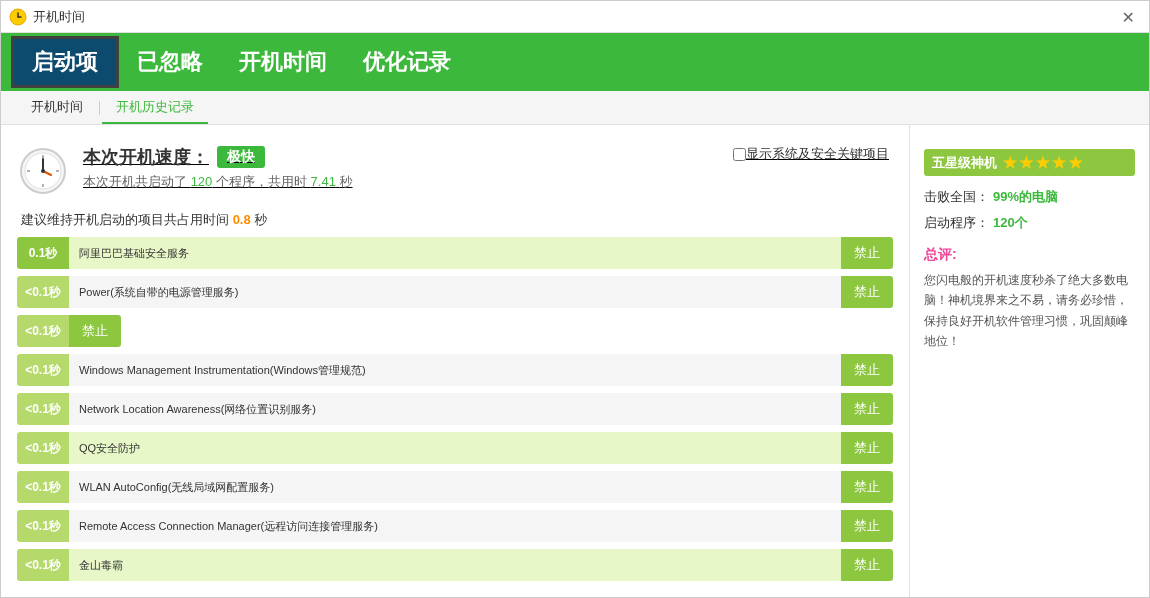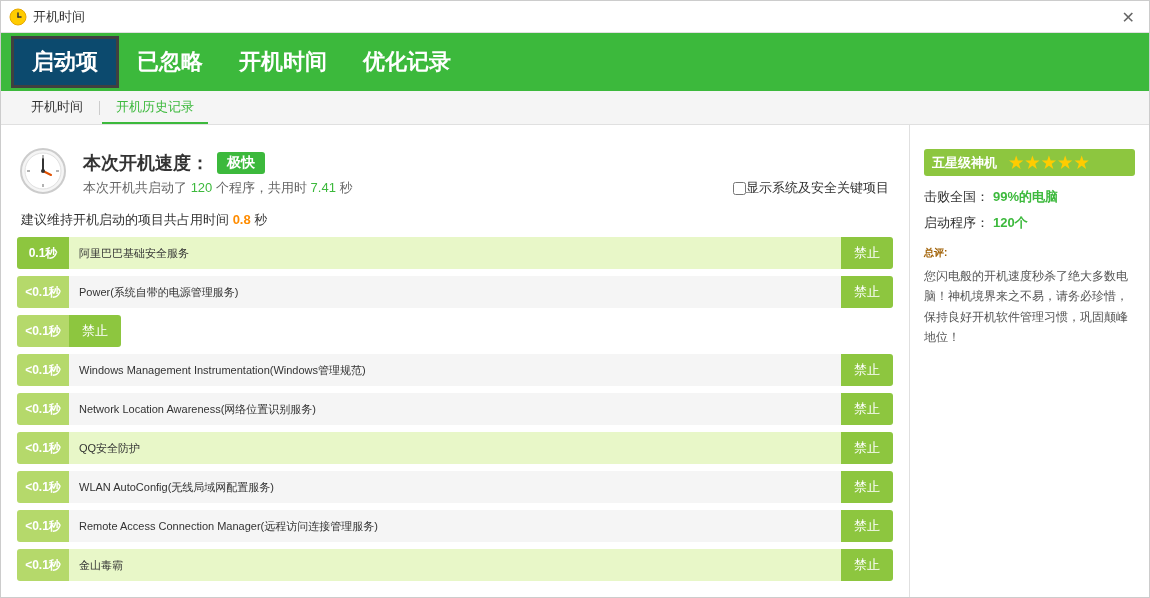--- a/index.html
+++ b/index.html
@@ -105,23 +105,24 @@
     .left-panel {
       flex: 1;
       display: flex;
       flex-direction: column;
       padding: 12px 0 0 0;
       overflow: hidden;
     }
     
     .summary-row {
       display: flex;
-      align-items: flex-end;
+      align-items: flex-start;
       padding: 8px 20px 8px 16px;
       gap: 14px;
+      text-decoration: underline;
     }
     .summary-info {
       flex: 1;
     }
     .summary-title {
       font-size: 18px;
       font-weight: bold;
       color: #333;
       display: flex;
       align-items: center;
@@ -236,35 +237,35 @@
     }
     .star-badge {
       background: #8dc63f;
       color: #fff;
       font-size: 13px;
       font-weight: bold;
       padding: 4px 8px;
       border-radius: 3px;
       display: flex;
       align-items: center;
-      gap: 12px;
+      gap: 6px;
       margin: 8px 0;
     }
     .stars { color: #ffcc00; font-size: 16px; letter-spacing: 2px; }
     .stat-row {
       font-size: 13px;
       color: #333;
       margin: 4px 0;
       display: flex;
       gap: 4px;
     }
     .stat-val { color: #3cb93c; font-weight: bold; }
     .review-title {
-      font-size: 10px;
-      color: #a16207;
+      font-size: 14px;
+      color: #ec4899;
       font-weight: bold;
       margin: 10px 0 6px 0;
     }
     .review-text {
       font-size: 12px;
       color: #555;
       line-height: 1.7;
     }
     
     .item-list::-webkit-scrollbar { width: 6px; }

